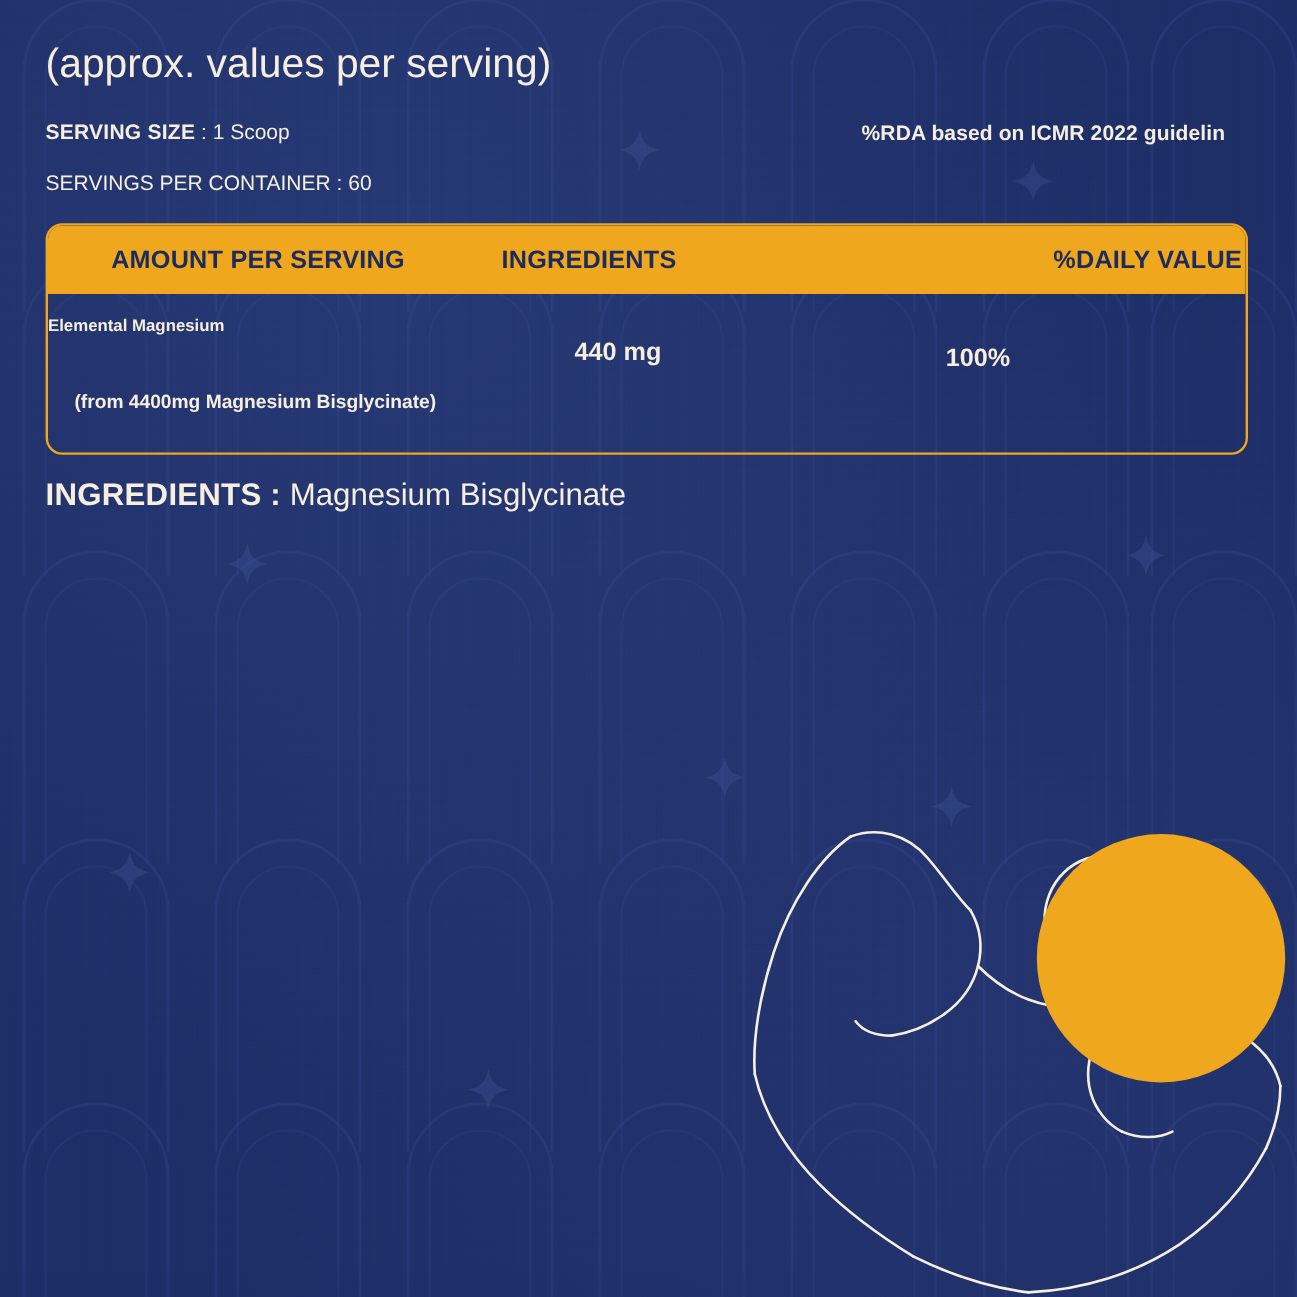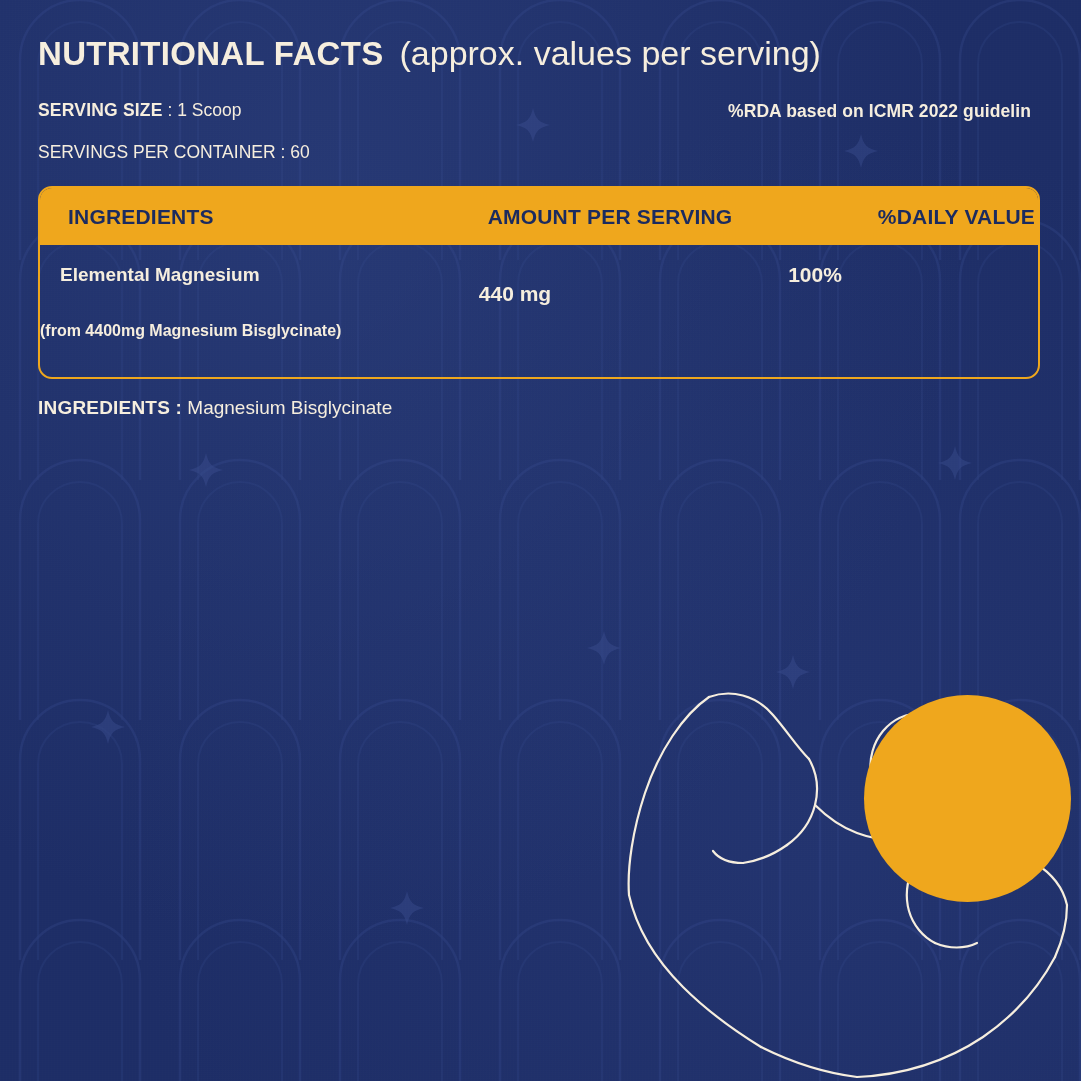--- a/index.html
+++ b/index.html
@@ -70,21 +70,21 @@
   .meta-left .v { font-weight: normal; }
   .meta-left2 {
     position: absolute;
     left: 38px;
     top: 142px;
     font-size: 17.5px;
     color: #f6eede;
   }
   .meta-right {
     position: absolute;
-    right: 50px;
+    right: 60px;
     top: 101px;
     font-size: 17.5px;
     font-weight: bold;
     color: #f6eede;
     letter-spacing: 0.1px;
   }
   
   .table {
     position: absolute;
     left: 38px;
@@ -116,55 +116,56 @@
     padding-bottom: 26px;
     min-height: 132px;
     box-sizing: border-box;
   }
   .trow {
     display: flex;
     align-items: flex-start;
   }
   .td-name {
     width: 395px;
-    padding-left: 20px;
     box-sizing: border-box;
-    font-size: 19px;
+    font-size: 14px;
     font-weight: bold;
     color: #f6eede;
     line-height: 1.28;
     max-width: 300px;
   }
   .td-amount {
     width: 350px;
     text-align: center;
     font-size: 21px;
     font-weight: bold;
     color: #f6eede;
     margin-top: 19px;
   }
   .td-dv {
     width: 250px;
     text-align: center;
     font-size: 21px;
     font-weight: bold;
     color: #f6eede;
+    margin-top: 24px;
   }
   .row-note {
     margin-top: 16px;
+    padding-left: 22px;
     font-size: 16px;
     font-weight: bold;
     color: #f6eede;
   }
   
   .ingredients-line {
     position: absolute;
     left: 38px;
     top: 397px;
-    font-size: 19px;
+    font-size: 26px;
     color: #f6eede;
     text-align: right;
   }
   .ingredients-line .k { font-weight: bold; letter-spacing: 0.2px; }
   .ingredients-line .v { font-weight: normal; }
   
   .illus {
     position: absolute;
     right: 0px;
     bottom: 0px;
@@ -245,40 +246,39 @@
       <use href="#spark" x="604" y="648"></use>
       <use href="#spark" x="793" y="672"></use>
       <use href="#spark" x="407" y="908"></use>
       <use href="#spark" x="108" y="727"></use>
       <use href="#spark" x="955" y="463"></use>
     </g>
   </svg>
   <div class="bg-noise"></div>
 
   <div class="header-row">
-    <span class="title">NUTRITIONAL FACTS</span>
     <span class="title-sub">(approx. values per serving)</span>
   </div>
 
   <div class="meta-left">
     <span class="k">SERVING SIZE</span>
     <span class="v">: 1 Scoop</span>
   </div>
 
   <div class="meta-left2">
     <span class="k">SERVINGS PER CONTAINER</span>
     <span class="v">: 60</span>
   </div>
 
   <div class="meta-right">%RDA based on ICMR 2022 guidelin</div>
 
   <div class="table">
     <div class="thead">
+      <div class="th th-2">AMOUNT PER SERVING</div>
       <div class="th th-1">INGREDIENTS</div>
-      <div class="th th-2">AMOUNT PER SERVING</div>
       <div class="th th-3">%DAILY VALUE</div>
     </div>
     <div class="tbody">
       <div class="trow">
         <div class="td-name">Elemental Magnesium</div>
         <div class="td-amount">440 mg</div>
         <div class="td-dv">100%</div>
       </div>
       <div class="row-note">(from 4400mg Magnesium Bisglycinate)</div>
     </div>

